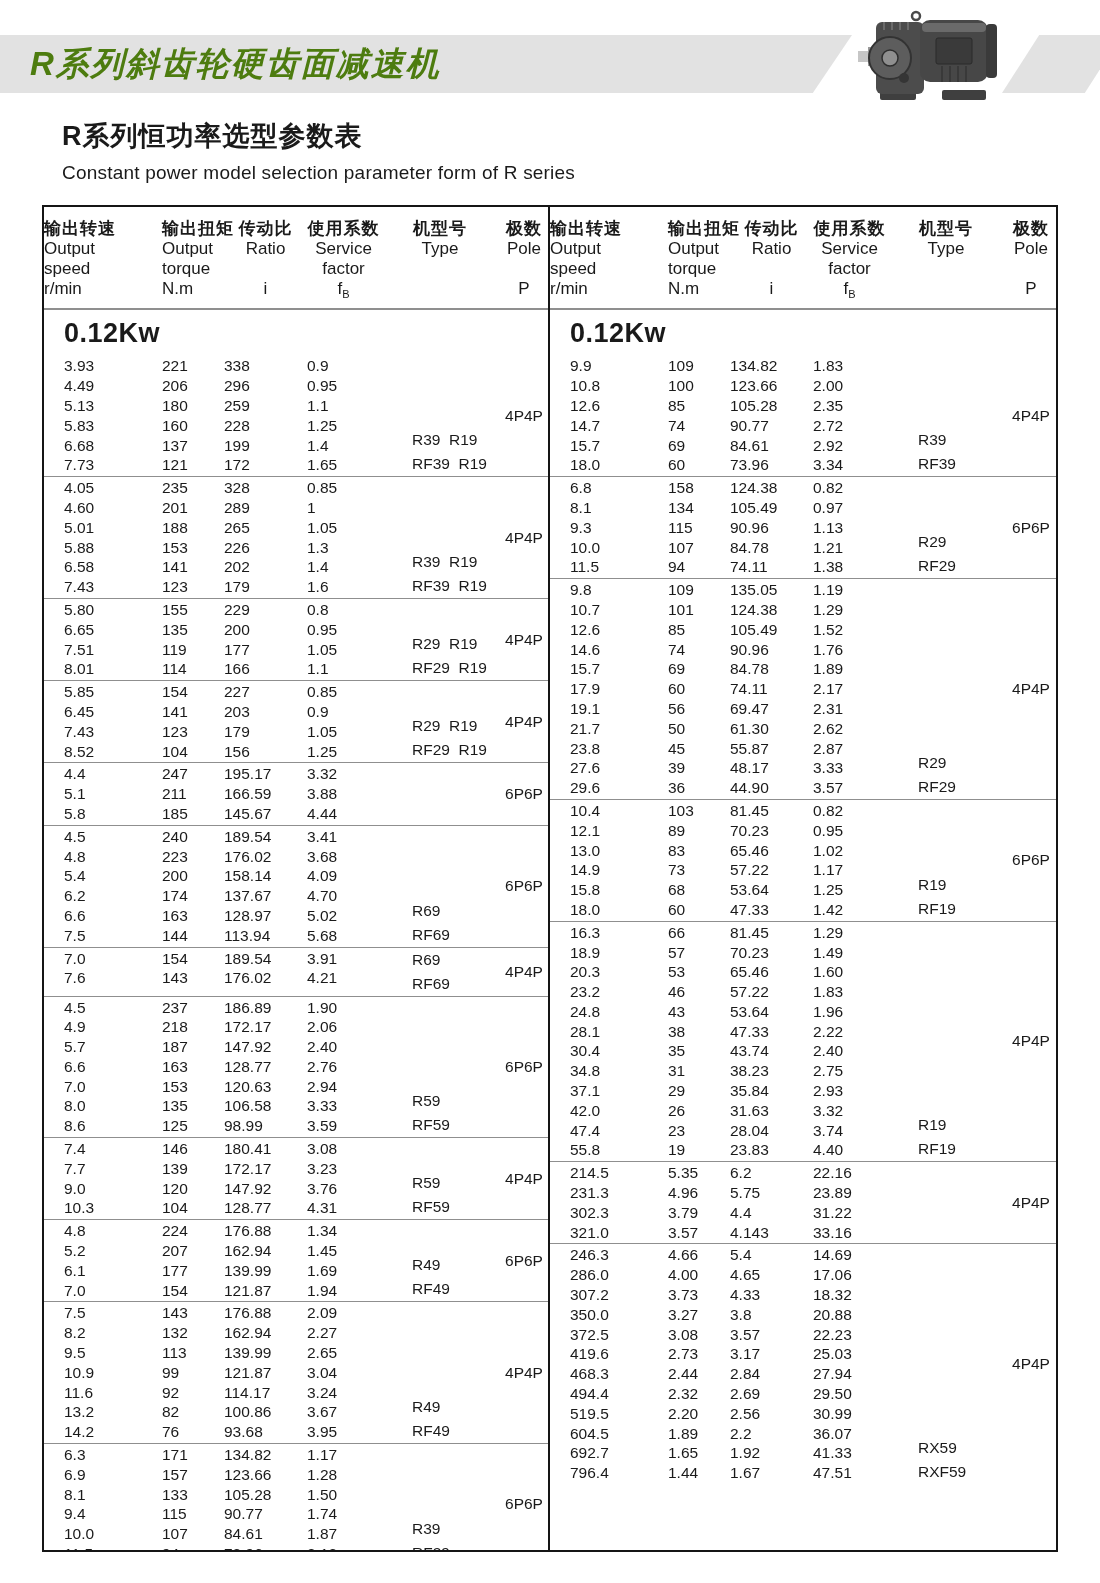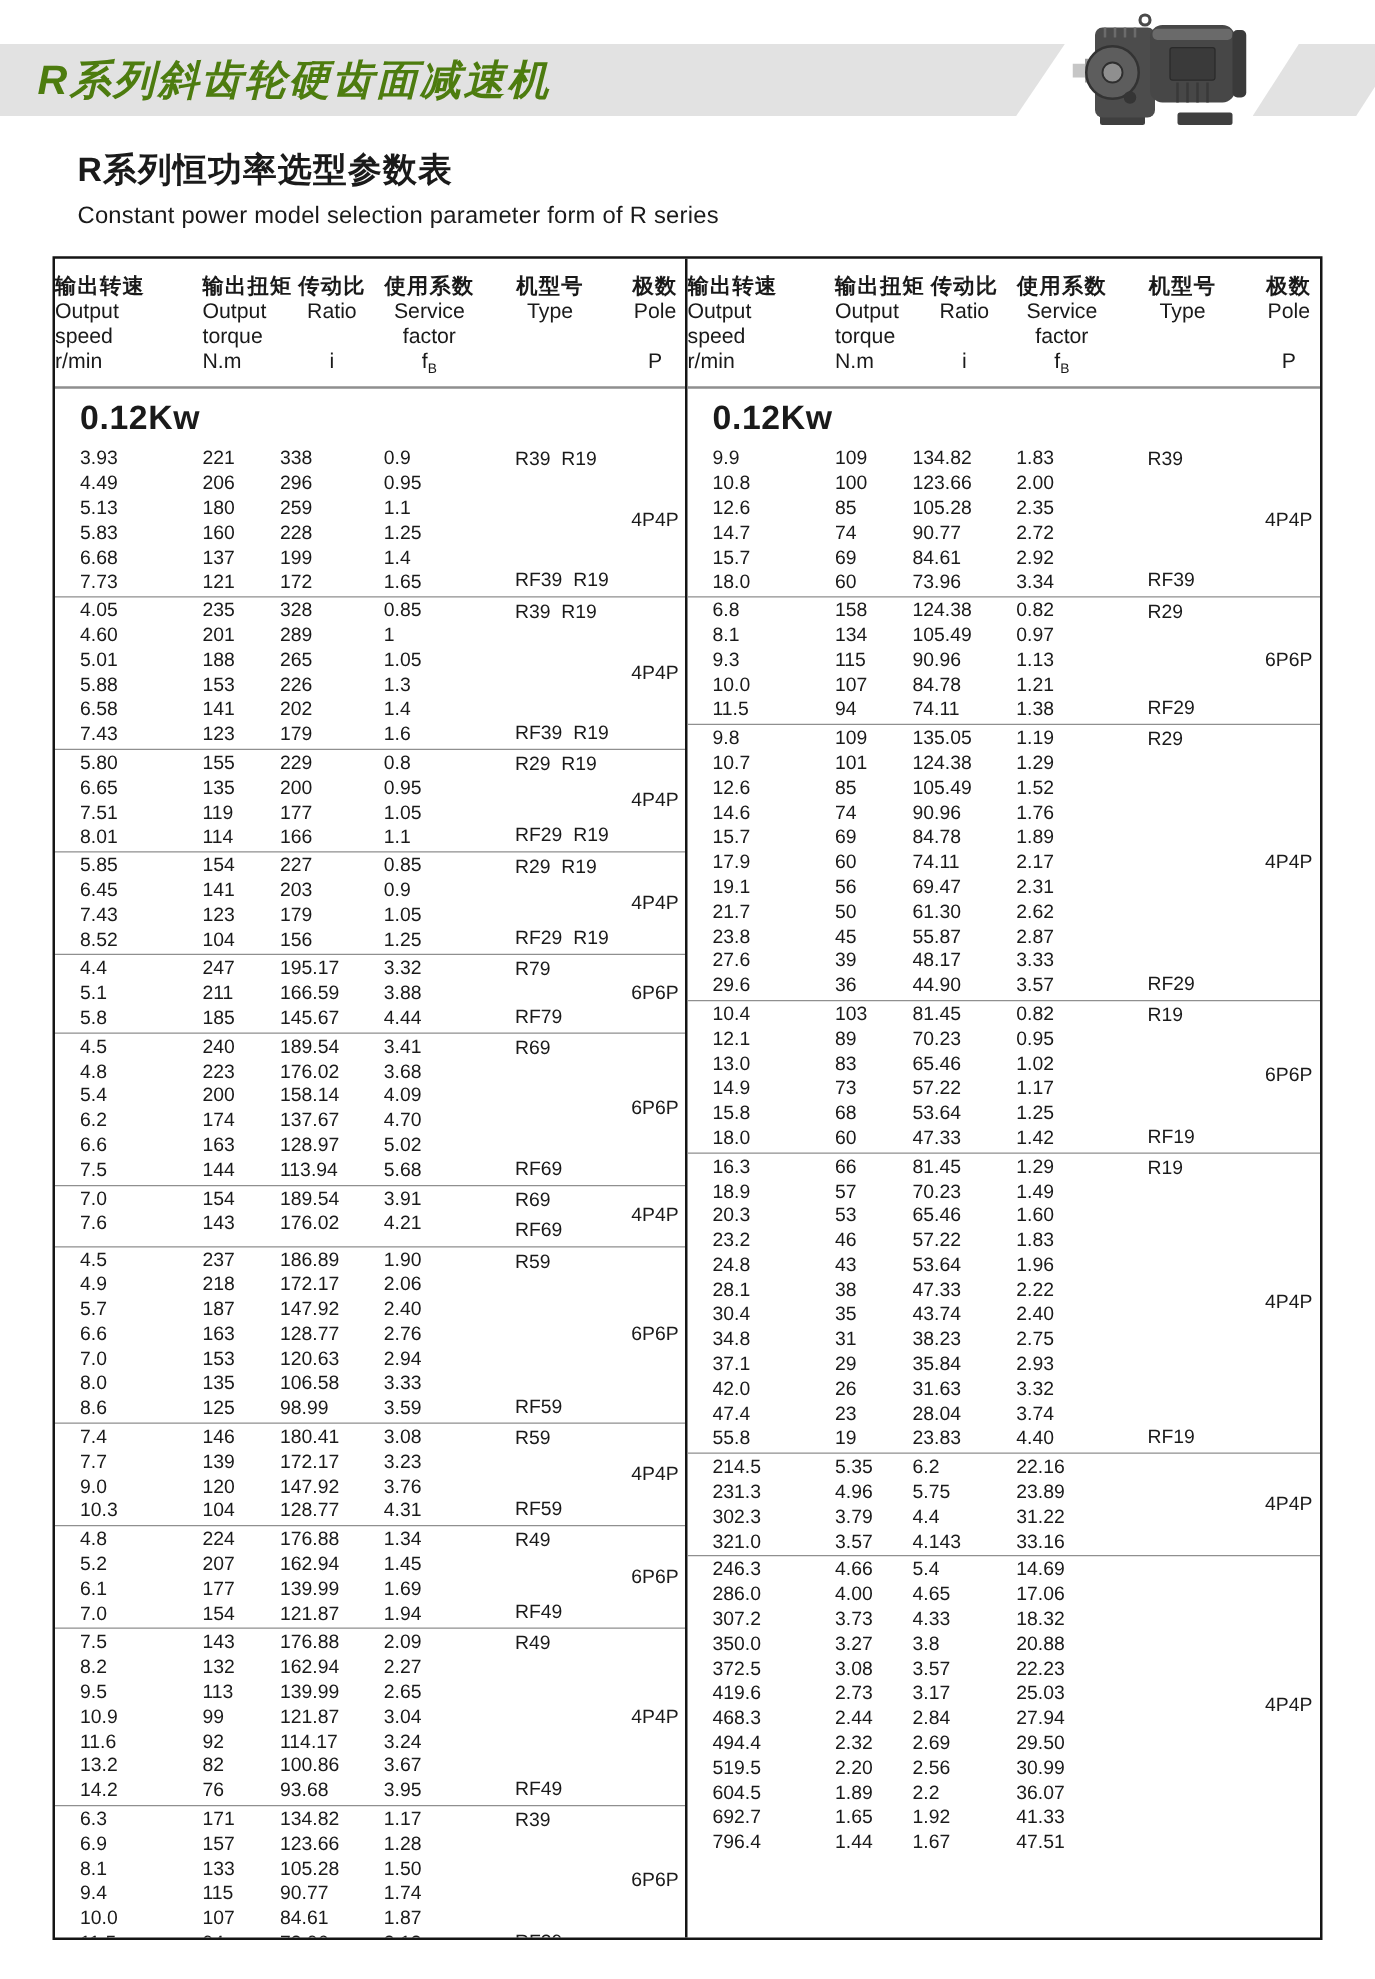--- a/index.html
+++ b/index.html
@@ -61,21 +61,21 @@
   .block {
     display:grid; grid-template-columns:118px 62px 83px 73px 120px 1fr;
     border-top:1.5px solid #8f8f8f;
   }
   .block:first-child { border-top:none; }
   .rows { grid-column:1/5; padding:1px 0; }
   .row { display:grid; grid-template-columns:118px 62px 83px 73px; }
   .row span { font-size:15.5px; line-height:19.8px; white-space:nowrap; }
   .row span:first-child { padding-left:20px; }
   .typecol {
-    grid-column:5; display:flex; flex-direction:column; justify-content:space-between;
+    grid-column:5; display:flex; flex-direction:column; justify-content:flex-end;
     padding-left:32px;
   }
   .typecol div { font-size:15.5px; line-height:24px; white-space:pre; }
   .polecol {
     grid-column:6; display:flex; flex-direction:row; justify-content:center;
     align-items:center;
   }
   .polecol div { font-size:15.5px; line-height:24px; }
 </style>
 </head>
@@ -341,24 +341,20 @@
                 <span>166.59</span>
                 <span>3.88</span>
               </div>
               <div class="row">
                 <span>5.8</span>
                 <span>185</span>
                 <span>145.67</span>
                 <span>4.44</span>
               </div>
             </div>
-            <div class="typecol">
-              <div>R79</div>
-              <div>RF79</div>
-            </div>
             <div class="polecol">
               <div>6P</div>
               <div>6P</div>
             </div>
           </div>
           <div class="block">
             <div class="rows">
               <div class="row">
                 <span>4.5</span>
                 <span>240</span>
@@ -1100,20 +1096,24 @@
                 <span>1.92</span>
                 <span>41.33</span>
               </div>
               <div class="row">
                 <span>796.4</span>
                 <span>1.44</span>
                 <span>1.67</span>
                 <span>47.51</span>
               </div>
             </div>
+            <div class="typecol">
+              <div>RX59</div>
+              <div>RXF59</div>
+            </div>
             <div class="polecol">
               <div>4P</div>
               <div>4P</div>
             </div>
           </div>
         </div>
     </section>
   </div>
 
 </div>

